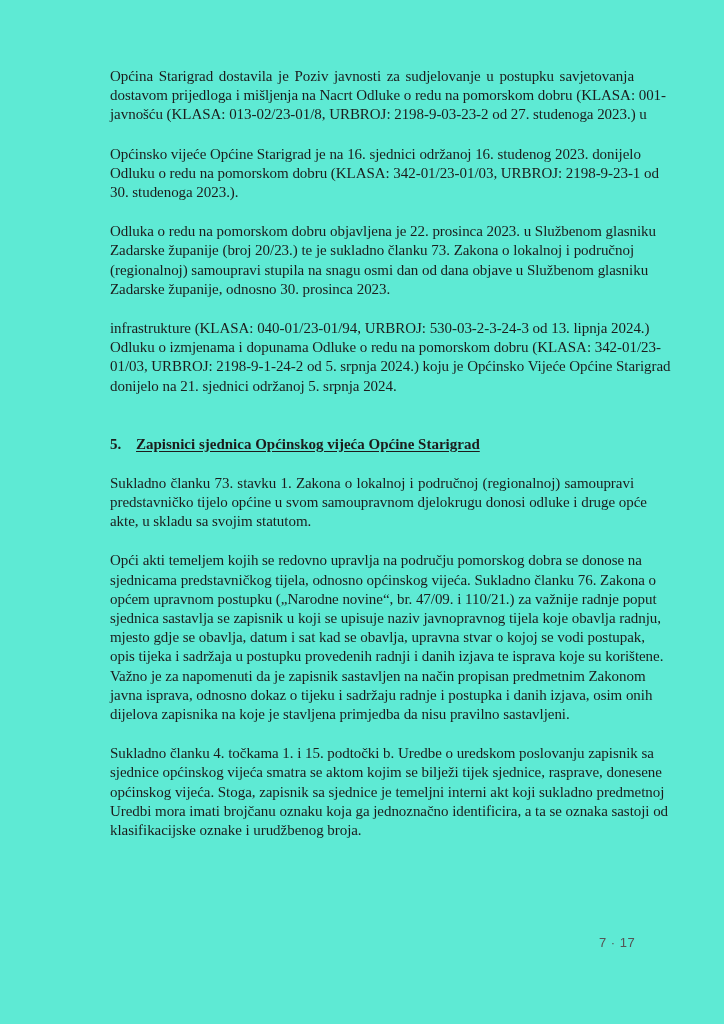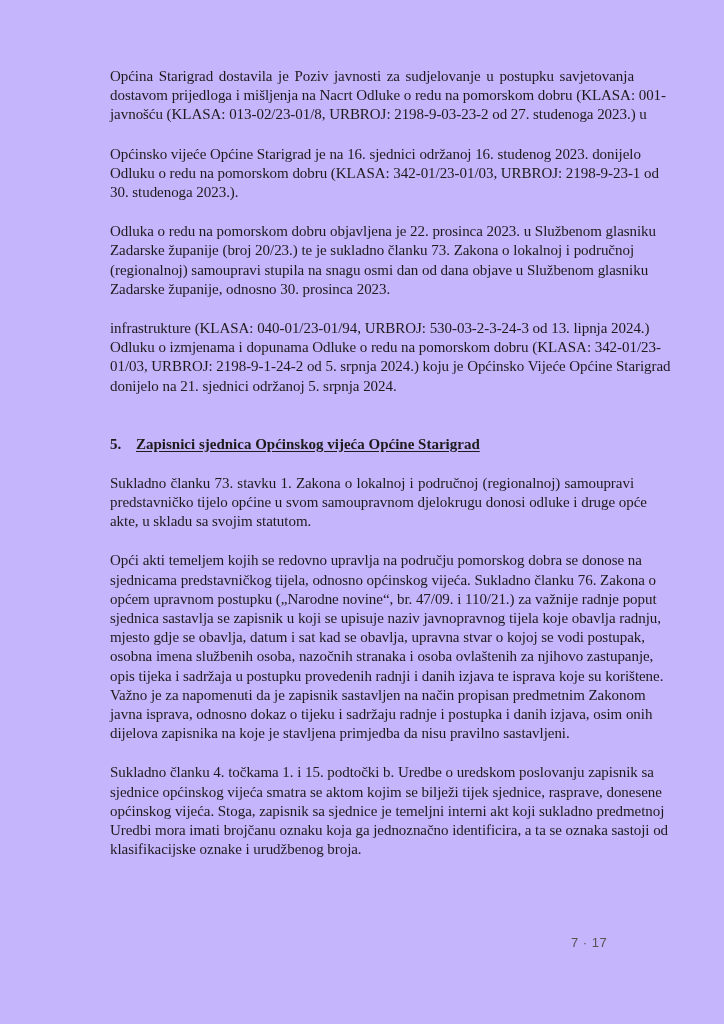--- a/index.html
+++ b/index.html
@@ -14,21 +14,21 @@
       position: relative;
       font-family: "Liberation Serif", "DejaVu Serif", serif;
       color: #1c1c1c;
     }
     .page {
       position: absolute;
       left: 0;
       top: 0;
       width: 724px;
       height: 1024px;
-      background: #c4b5fd;
+      background: #5eead4;
     }
     .content {
       position: absolute;
       left: 110px;
       top: 67px;
       width: 524px;
     }
     .para {
       margin: 0;
       font-size: 15px;
@@ -58,21 +58,21 @@
     .heading .num {
       width: 26px;
       flex: 0 0 auto;
     }
     .heading .title {
       text-decoration: underline;
       text-underline-offset: 2px;
     }
     .page-number {
       position: absolute;
-      left: 571px;
+      left: 599px;
       top: 935px;
       font-family: "Liberation Sans", "DejaVu Sans", sans-serif;
       font-size: 13px;
       color: #555555;
       letter-spacing: 0.5px;
     }
   </style>
 </head>
 <body>
 
@@ -121,21 +121,20 @@
       <span class="ln last">akte, u skladu sa svojim statutom.</span>
     </p>
     <div class="gap1"></div>
 
     <p class="para">
       <span class="ln">Opći akti temeljem kojih se redovno upravlja na području pomorskog dobra se donose na</span>
       <span class="ln">sjednicama predstavničkog tijela, odnosno općinskog vijeća. Sukladno članku 76. Zakona o</span>
       <span class="ln">općem upravnom postupku („Narodne novine“, br. 47/09. i 110/21.) za važnije radnje poput</span>
       <span class="ln">sjednica sastavlja se zapisnik u koji se upisuje naziv javnopravnog tijela koje obavlja radnju,</span>
       <span class="ln">mjesto gdje se obavlja, datum i sat kad se obavlja, upravna stvar o kojoj se vodi postupak,</span>
-      <span class="ln">osobna imena službenih osoba, nazočnih stranaka i osoba ovlaštenih za njihovo zastupanje,</span>
       <span class="ln">opis tijeka i sadržaja u postupku provedenih radnji i danih izjava te isprava koje su korištene.</span>
       <span class="ln">Važno je za napomenuti da je zapisnik sastavljen na način propisan predmetnim Zakonom</span>
       <span class="ln">javna isprava, odnosno dokaz o tijeku i sadržaju radnje i postupka i danih izjava, osim onih</span>
       <span class="ln last">dijelova zapisnika na koje je stavljena primjedba da nisu pravilno sastavljeni.</span>
     </p>
     <div class="gap1"></div>
 
     <p class="para">
       <span class="ln">Sukladno članku 4. točkama 1. i 15. podtočki b. Uredbe o uredskom poslovanju zapisnik sa</span>
       <span class="ln">sjednice općinskog vijeća smatra se aktom kojim se bilježi tijek sjednice, rasprave, donesene</span>

